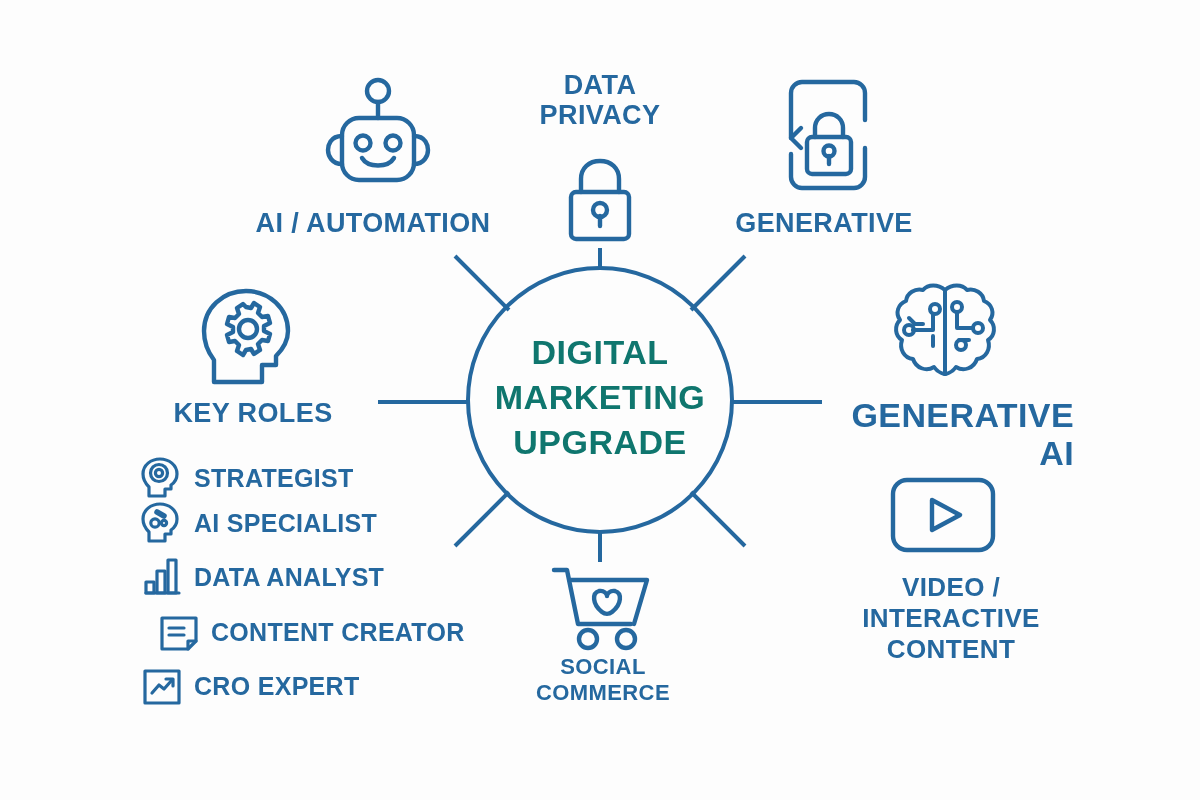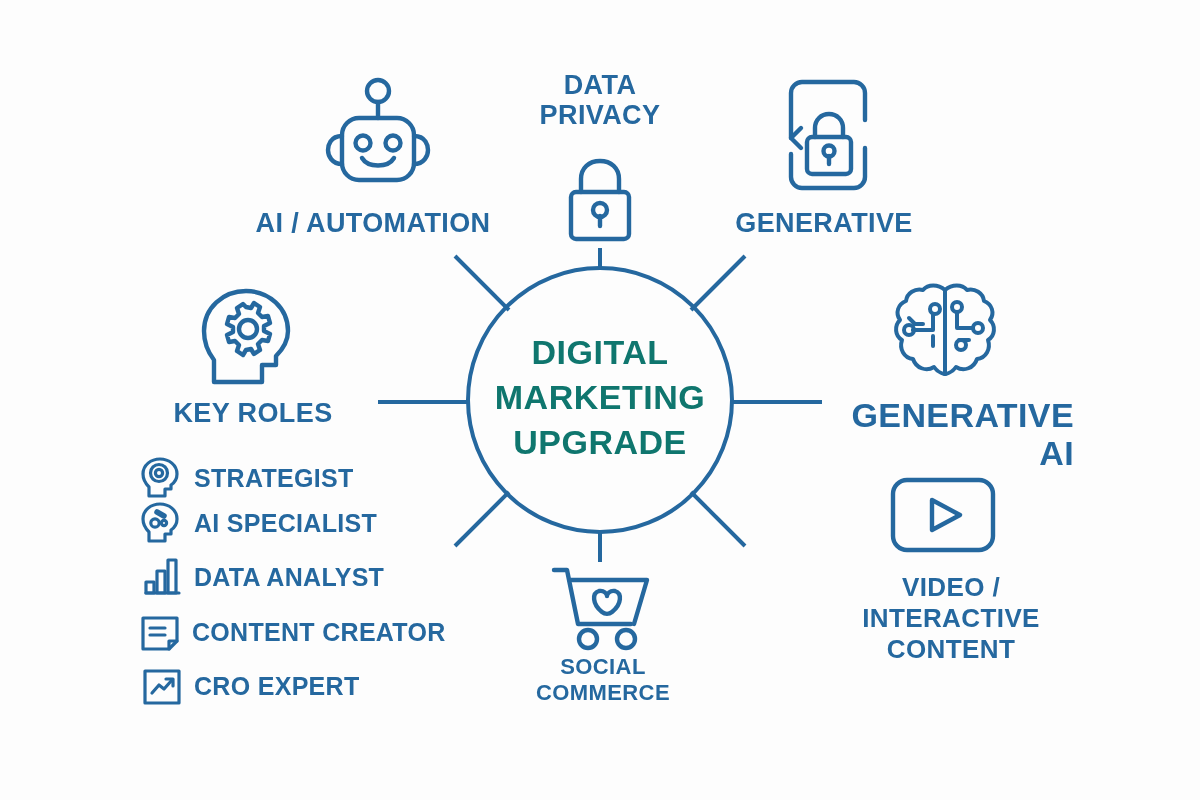--- a/index.html
+++ b/index.html
@@ -200,21 +200,21 @@
   <div class="role-row" style="left:141px; top:502px;">
     <svg class="role-icon" viewBox="0 0 42 42" fill="none" stroke="#25689f" stroke-width="3.2" stroke-linecap="round" stroke-linejoin="round">
       <path d="M8 39 V30 C4 26 2 21 2 17 C2 8 10 2 19 2 C28 2 36 8 36 17 C36 22 33 26 30 28 L30 32 H24 V39 Z"></path>
       <path d="M16 10 L23 14" stroke-width="5.5"></path>
       <circle cx="14" cy="21" r="4.2"></circle>
       <circle cx="23" cy="21" r="2.6"></circle>
     </svg>
     <span class="role-label">AI SPECIALIST</span>
   </div>
 
-  <div class="role-row" style="left:139px; top:611px;justify-content:center;">
+  <div class="role-row" style="left:158px; top:611px;justify-content:center;">
     <svg class="role-icon" viewBox="0 0 42 42" fill="none" stroke="#25689f" stroke-width="3.2" stroke-linecap="round" stroke-linejoin="round">
       <path d="M4 7 H38 V30 L30 38 H4 Z"></path>
       <path d="M30 38 V30 H38"></path>
       <path d="M11 17 H26 M11 24 H26"></path>
     </svg>
     <span class="role-label">CONTENT CREATOR</span>
   </div>
 
   <div class="role-row" style="left:141px; top:665px;">
     <svg class="role-icon" viewBox="0 0 42 42" fill="none" stroke="#25689f" stroke-width="3.2" stroke-linecap="round" stroke-linejoin="round">

